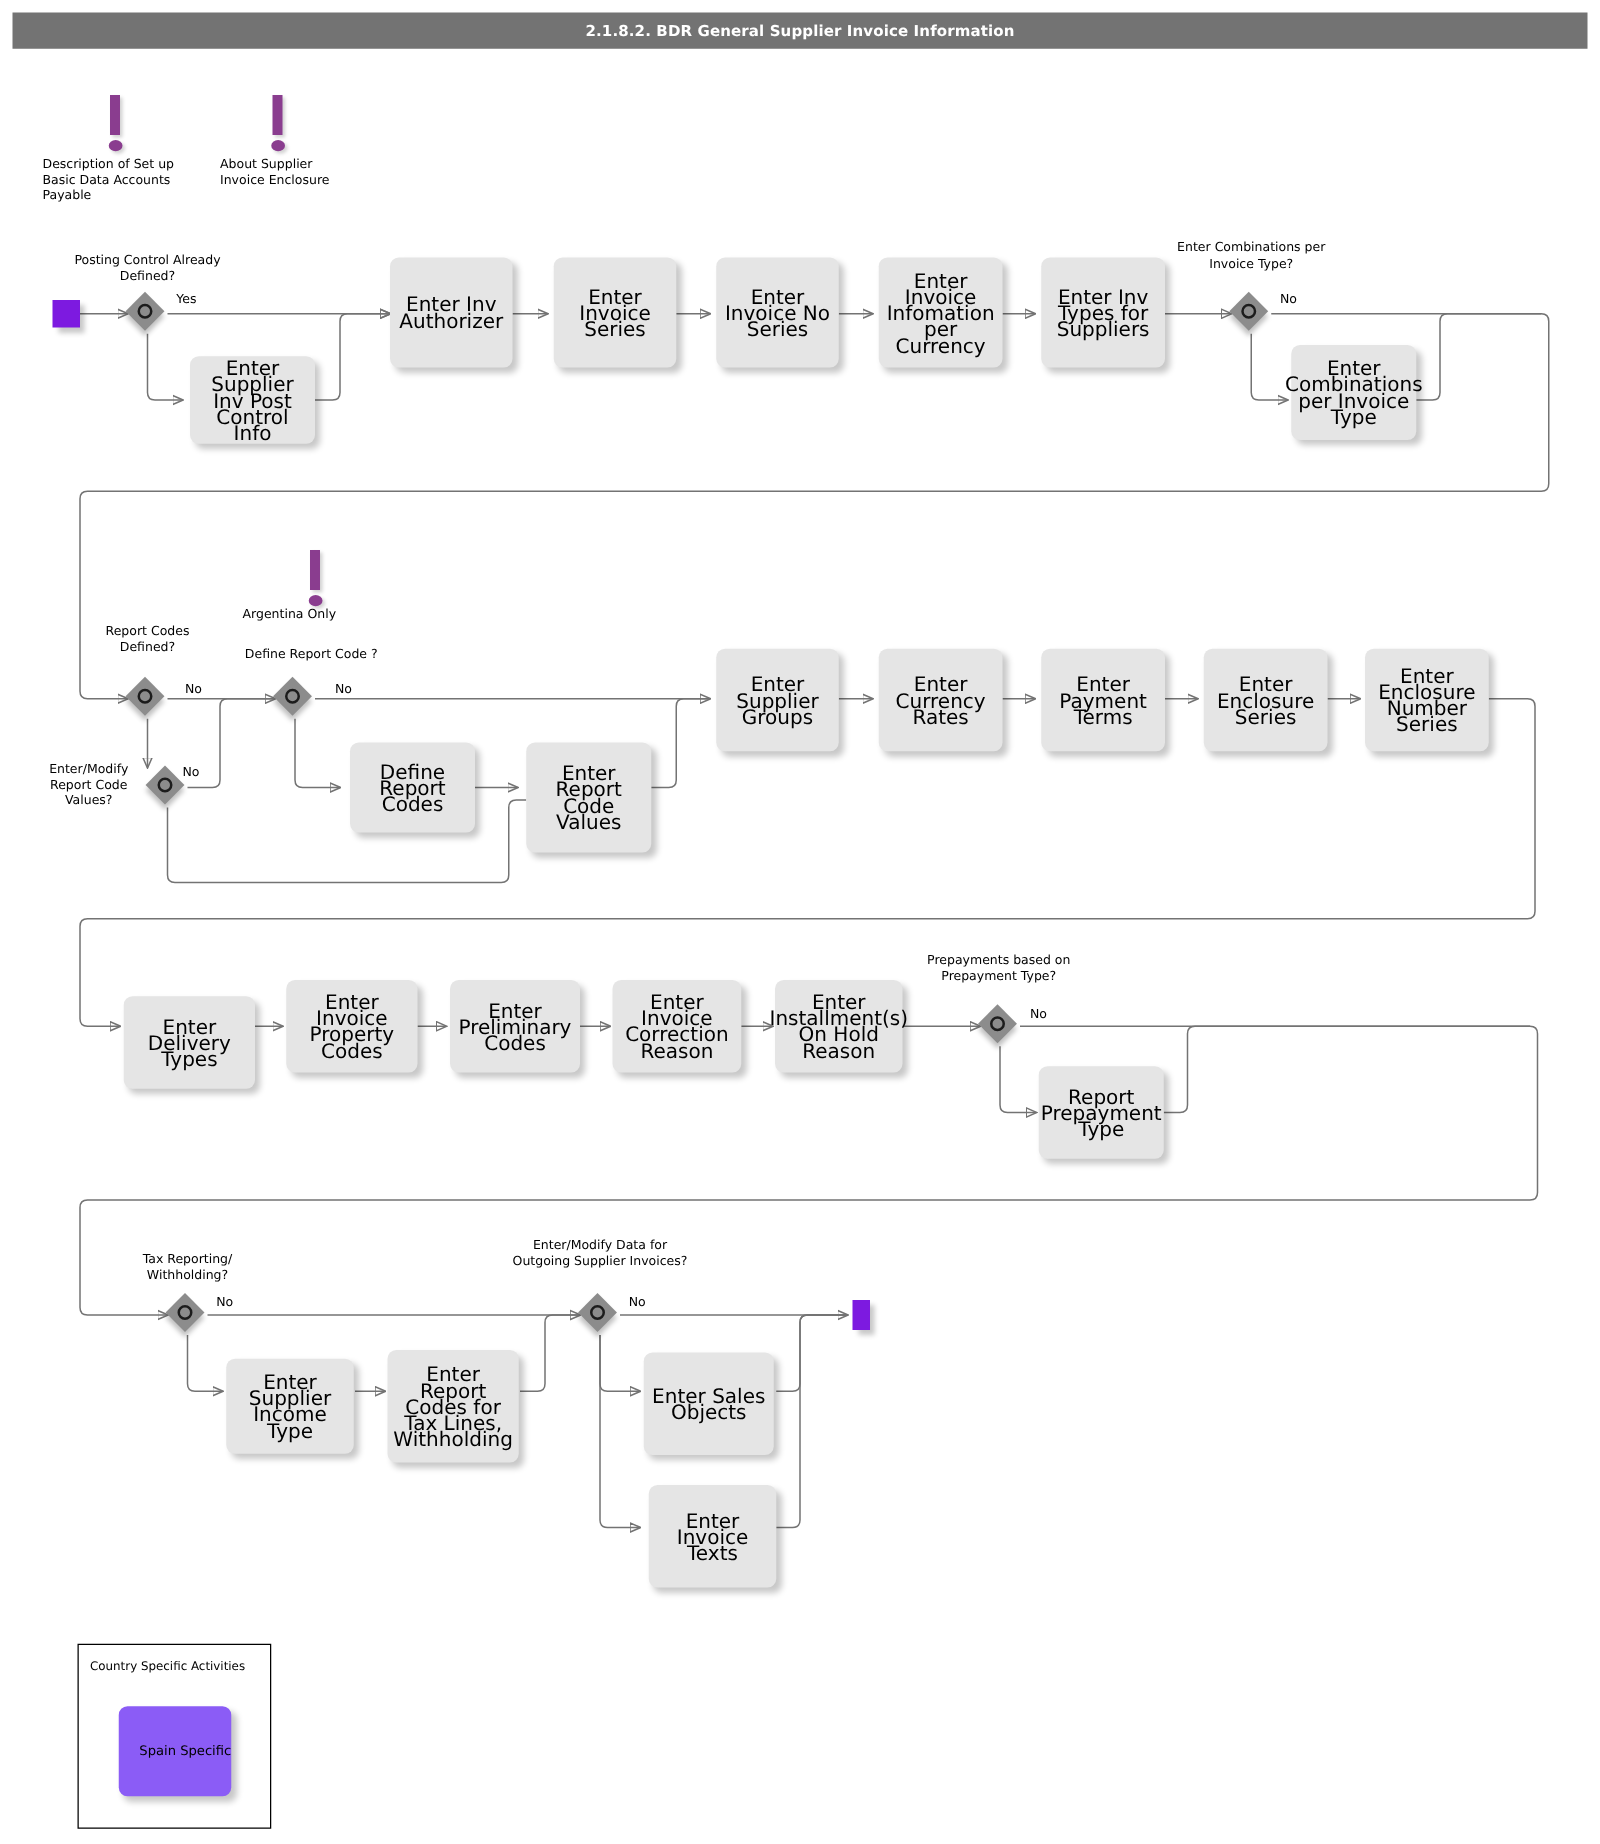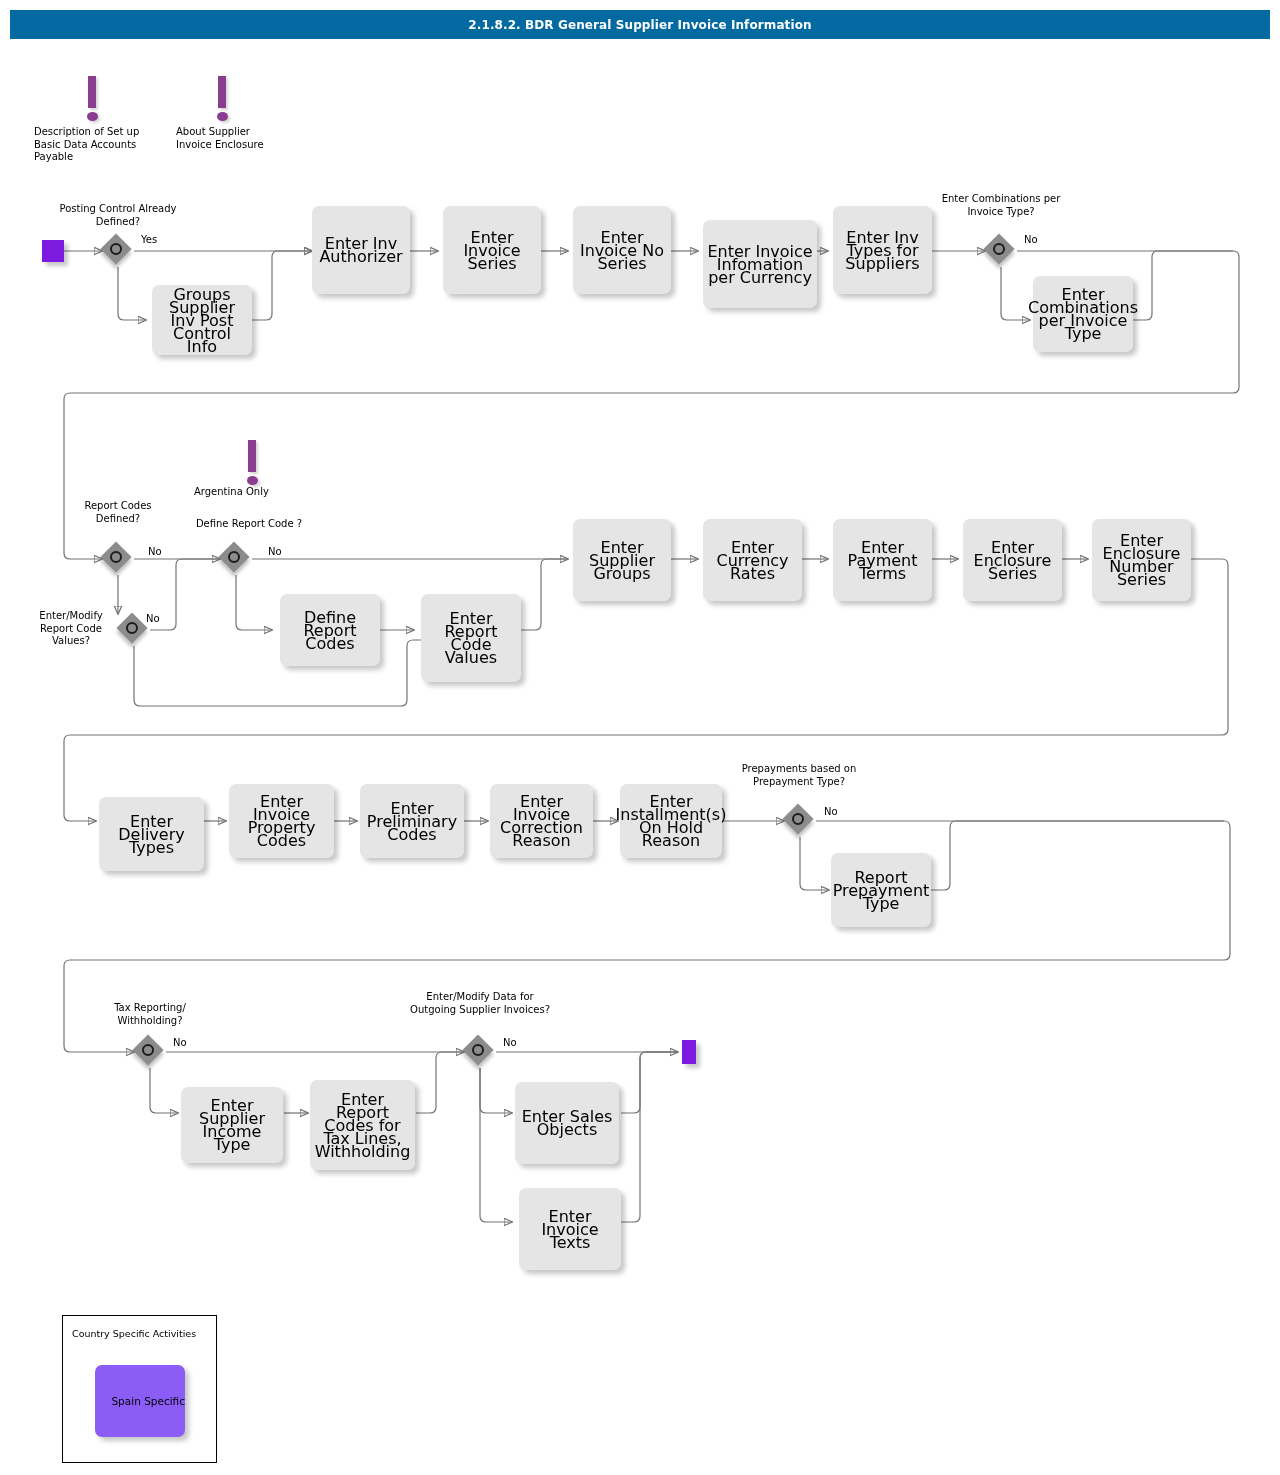--- a/index.html
+++ b/index.html
@@ -3,21 +3,21 @@
 <meta charset="utf-8">
 <style>
   html,body{margin:0;padding:0;background:#ffffff;}
   body{width:1280px;height:1475px;position:relative;
        font-family:"DejaVu Sans","Liberation Sans",sans-serif;}
 
   #canvas{position:absolute;left:0;top:0;width:1280px;height:1475px;}
 
   
   .titlebar{position:absolute;left:10px;top:10px;width:1260px;height:29px;
-            background:#0369a1;color:#ffffff;font-size:12px;font-weight:bold;
+            background:#737373;color:#ffffff;font-size:12px;font-weight:bold;
             display:flex;align-items:center;justify-content:center;
             letter-spacing:.1px;}
 
   
   svg.edges{position:absolute;left:0;top:0;width:1280px;height:1475px;
             overflow:visible;pointer-events:none;}
   svg.edges path{fill:none;stroke:#737373;stroke-width:1.2;}
 
   
   .task{position:absolute;background:#e5e5e5;border-radius:7px;
@@ -213,32 +213,32 @@
   <div class="lbl left" style="left:173px;top:1037px;">No</div>
 
   <div class="gw" style="left:464px;top:1036px;">
     <div class="dia"></div>
     <div class="ring"></div>
   </div>
   <div class="lbl" style="left:410px;top:991px;width:140px;">Enter/Modify Data for Outgoing Supplier Invoices?</div>
   <div class="lbl left" style="left:503px;top:1037px;">No</div>
 
   <div class="task" style="left:152px;top:285px;width:100px;height:70px;">
-      <span>Groups Supplier Inv Post Control Info</span>
+      <span>Enter Supplier Inv Post Control Info</span>
     </div>
   <div class="task" style="left:312px;top:206px;width:98px;height:88px;">
       <span>Enter Inv Authorizer</span>
     </div>
   <div class="task" style="left:443px;top:206px;width:98px;height:88px;">
       <span>Enter Invoice Series</span>
     </div>
   <div class="task" style="left:573px;top:206px;width:98px;height:88px;">
       <span>Enter Invoice No Series</span>
     </div>
-  <div class="task" style="left:703px;top:220px;width:114px;height:88px;">
+  <div class="task" style="left:703px;top:206px;width:99px;height:88px;">
       <span>Enter Invoice Infomation per Currency</span>
     </div>
   <div class="task" style="left:833px;top:206px;width:99px;height:88px;">
       <span>Enter Inv Types for Suppliers</span>
     </div>
   <div class="task" style="left:1033px;top:276px;width:100px;height:76px;">
       <span>Enter Combinations per Invoice Type</span>
     </div>
 
   <div class="task" style="left:280px;top:594px;width:100px;height:72px;">

